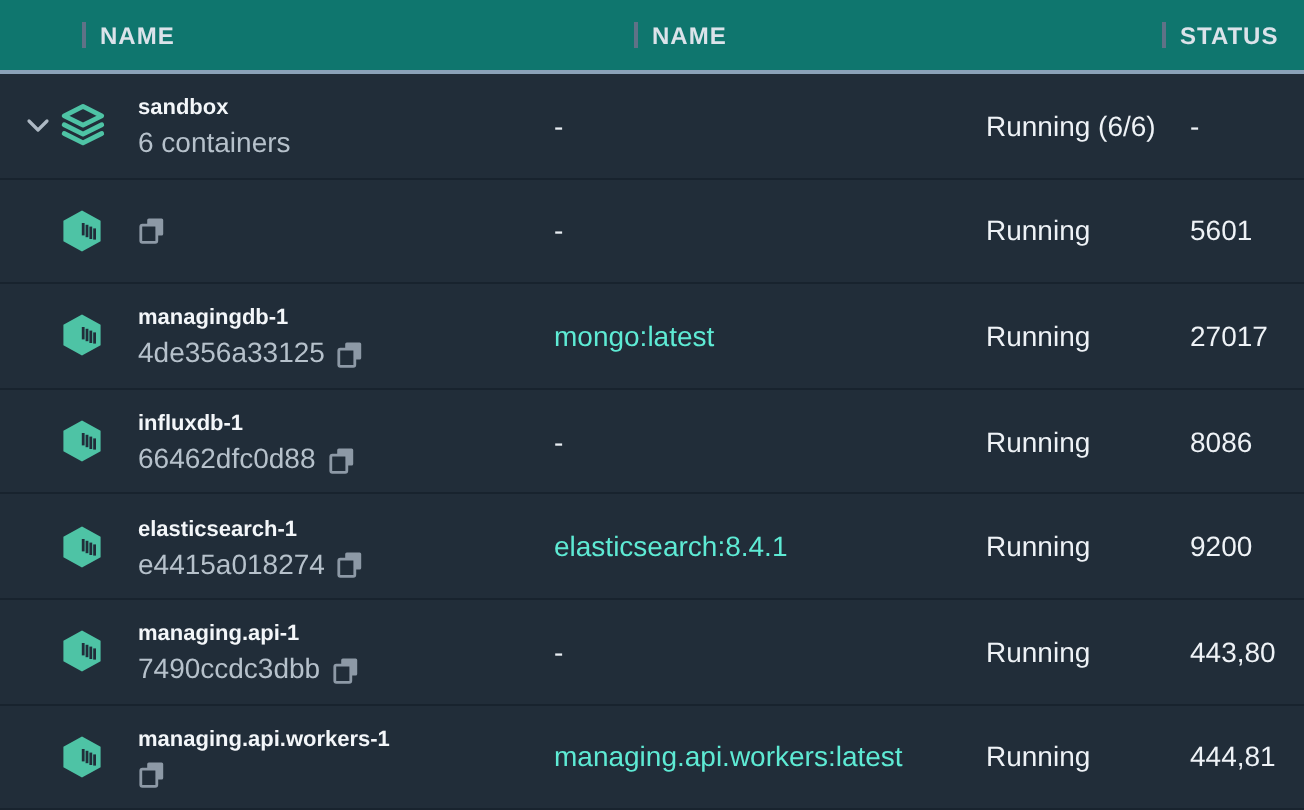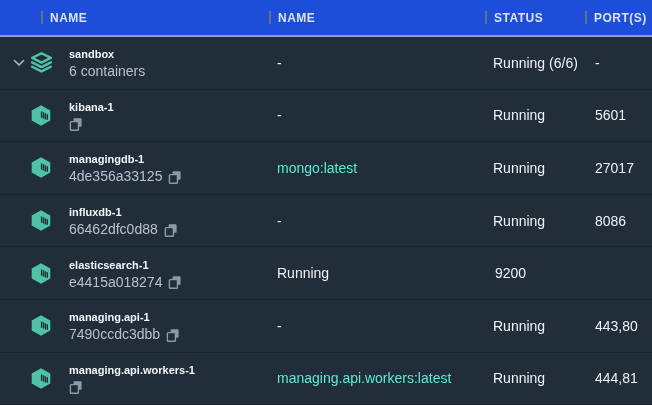--- a/index.html
+++ b/index.html
@@ -8,22 +8,23 @@
     background:#212d39;
     font-family:"Liberation Sans","DejaVu Sans",sans-serif;
     color:#eef2f6;
   }
   .table { width:652px; }
   .header {
     height:37px;
     display:grid;
     grid-template-columns:269px 216px 100px 1fr;
     align-items:center;
-    background:#1d4ed8;
+    background:#0f766e;
     border-bottom:2px solid #8ba2b9;
+    gap:48px;
   }
   .hcell {
     display:flex; align-items:center;
     font-size:12px; font-weight:700; letter-spacing:.5px;
     color:#dbe3ea; cursor:pointer; white-space:nowrap;
   }
   .hcell-name { padding-left:41px; }
   .hsep { display:inline-block; width:2px; height:13px; background:#5f7287; margin-right:7px; }
   .row {
     display:grid;
@@ -106,21 +107,20 @@
       <span class="row-icon">
         <svg width="24" height="25" viewBox="0 0 24 24">
           <path d="M12 1.8 L21.3 6.9 L21.3 17.1 L12 22.2 L2.7 17.1 L2.7 6.9 Z" fill="#4ec3a5"></path>
           <path d="M12.6 8.0 L12.6 14.2" stroke="#212d39" stroke-width="1.4"></path>
           <path d="M14.5 8.9 L14.5 15.1" stroke="#212d39" stroke-width="1.4"></path>
           <path d="M16.4 9.8 L16.4 16.0" stroke="#212d39" stroke-width="1.4"></path>
           <path d="M18.3 10.7 L18.3 16.3" stroke="#212d39" stroke-width="1.4"></path>
         </svg>
       </span>
       <div class="name-text">
-        <div class="title">kibana-1</div>
         <div class="sub">
           <span class="copy">
             <svg width="14" height="15" viewBox="0 0 14 15">
               <rect x="4.6" y="1.2" width="8" height="8.6" rx="0.8" fill="#8d99a6"></rect>
               <rect x="1.4" y="4.6" width="8" height="8.6" rx="0.8" fill="#212d39" stroke="#8d99a6" stroke-width="1.4"></rect>
             </svg>
           </span>
         </div>
       </div>
     </div>
@@ -219,20 +219,21 @@
           <span>e4415a018274</span>
           <span class="copy">
             <svg width="14" height="15" viewBox="0 0 14 15">
               <rect x="4.6" y="1.2" width="8" height="8.6" rx="0.8" fill="#8d99a6"></rect>
               <rect x="1.4" y="4.6" width="8" height="8.6" rx="0.8" fill="#212d39" stroke="#8d99a6" stroke-width="1.4"></rect>
             </svg>
           </span>
         </div>
       </div>
     </div>
+    <div class="cell image-cell link">elasticsearch:8.4.1</div>
     <div class="cell status-cell">Running</div>
     <div class="cell ports-cell">9200</div>
   </div>
       <div class="row">
     <div class="cell name-cell">
       <span class="chevron hidden">
         <svg width="12" height="8" viewBox="0 0 12 8">
           <path d="M1.5 1.5 L6 6 L10.5 1.5" fill="none" stroke="#aeb9c4" stroke-width="1.6" stroke-linecap="round" stroke-linejoin="round"></path>
         </svg>
       </span>

